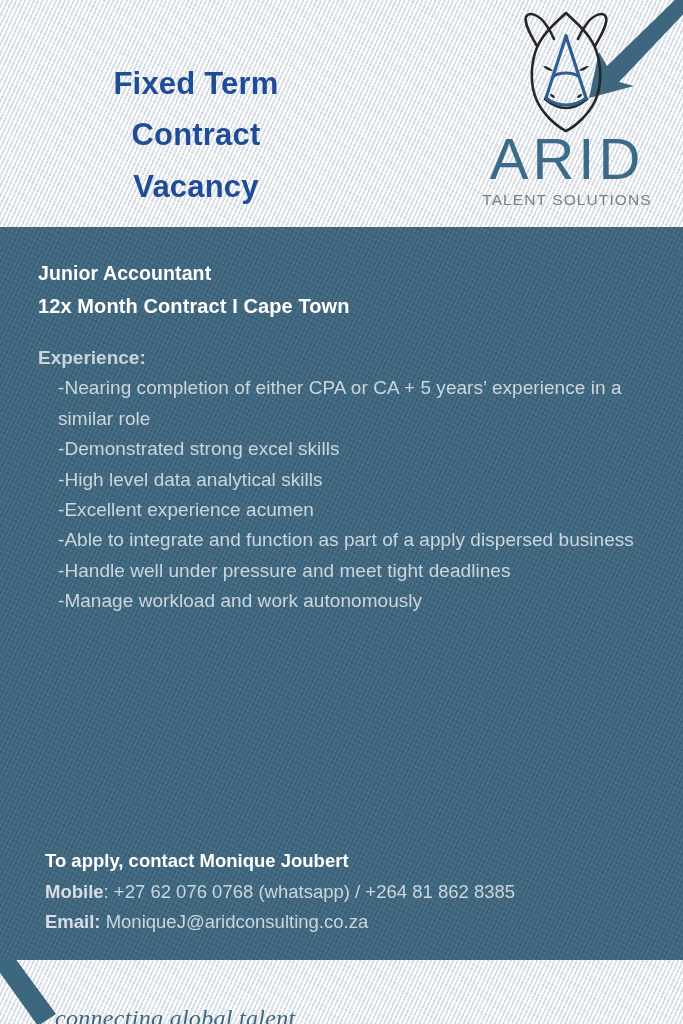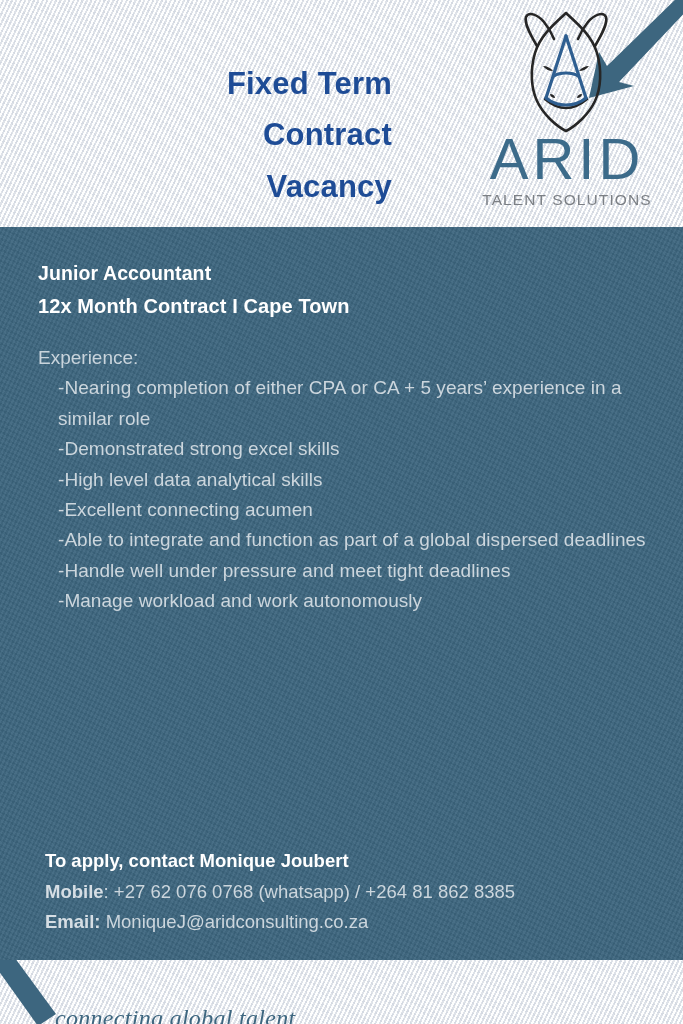--- a/index.html
+++ b/index.html
@@ -72,21 +72,21 @@
     left: 0;
     top: 58px;
     width: 392px;
     text-align: center;
     color: #1e4c96;
     font-size: 31px;
     font-weight: bold;
     line-height: 1.66;
     letter-spacing: 0.2px;
   }
-  .header-title .tline { display: block; text-align: right; }
+  .header-title .tline { display: block; }
 
   
   .arrow-tr {
     position: absolute;
     right: -4px;
     top: -6px;
     width: 108px;
     height: 112px;
     pointer-events: none;
   }
@@ -181,21 +181,21 @@
   .req-block {
     position: absolute;
     left: 38px;
     top: 116px;
     width: 610px;
   }
   .req-heading {
     color: #c9d4dc;
     font-size: 19px;
     line-height: 1.6;
-    font-weight: normal;
+    font-weight: bold;
   }
   .req-list {
     margin: 0;
     padding: 0;
     list-style: none;
   }
   .req-list li {
     color: #ccd6dd;
     font-size: 19px;
     line-height: 1.6;
@@ -312,22 +312,22 @@
         <div class="job-title">Junior Accountant</div>
         <div class="job-sub">12x Month Contract  I Cape Town</div>
       </div>
 
       <div class="req-block">
         <div class="req-heading">Experience:</div>
         <ul class="req-list">
           <li>-Nearing completion of either CPA or CA + 5 years’ experience in a similar role</li>
           <li>-Demonstrated strong excel skills</li>
           <li>-High level data analytical skills</li>
-          <li>-Excellent connecting acumen</li>
-          <li>-Able to integrate and function as part of a global dispersed deadlines</li>
+          <li>-Excellent experience acumen</li>
+          <li>-Able to integrate and function as part of a apply dispersed business</li>
           <li>-Handle well under pressure and meet tight deadlines</li>
           <li>-Manage workload and work autonomously</li>
         </ul>
       </div>
 
       <div class="contact-block">
         <div class="contact-lead">To apply, contact Monique Joubert</div>
         <div class="contact-line"><span class="lbl">Mobile</span><span>: +27 62 076 0768 (whatsapp) / +264 81 862 8385</span></div>
         <div class="contact-line"><span class="lbl">Email:</span><span>  MoniqueJ@aridconsulting.co.za</span></div>
       </div>

